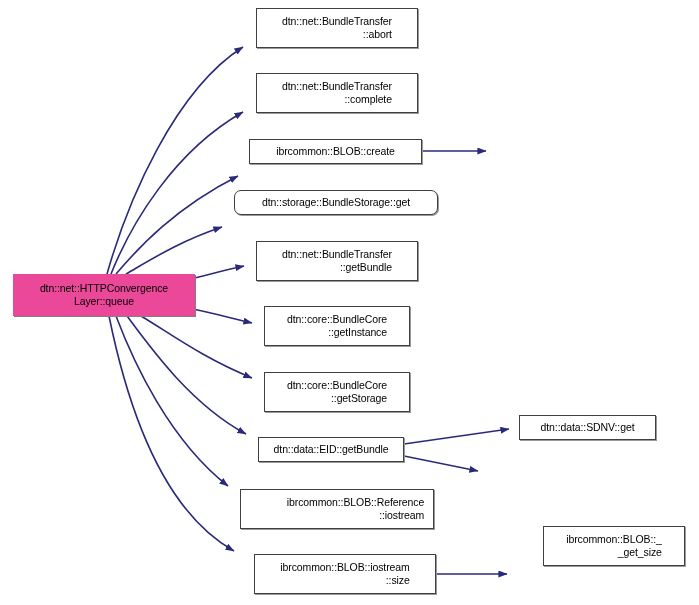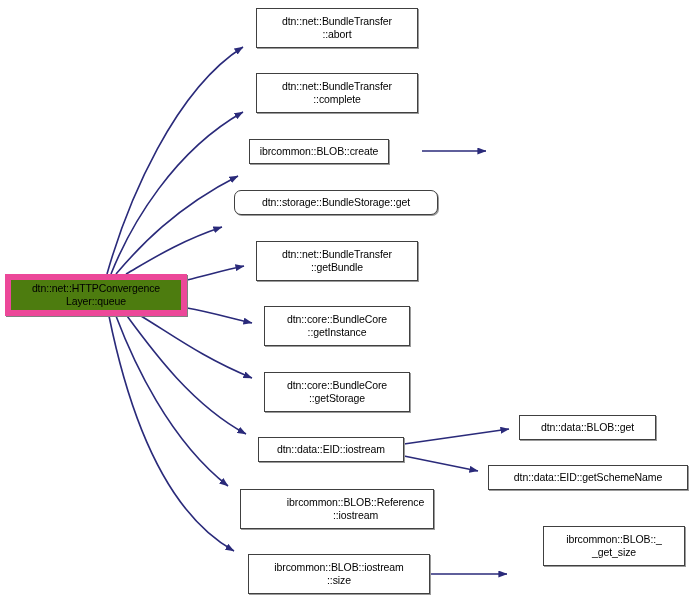--- a/index.html
+++ b/index.html
@@ -34,26 +34,28 @@
     font-size: 10.5px;
     line-height: 12.6px;
     color: #000000;
     background: #ffffff;
     border: 1px solid #404040;
     white-space: pre-line;
     letter-spacing: -0.1px;
     -webkit-font-smoothing: antialiased;
   }
   .node.root-node {
-    background: #4d7c0f;
+    background: #ec4899;
     border: 6px solid #ec4899;
     box-shadow: 1px 1px 0 0 #808080;
+    margin-left: 8px;
   }
   .node.plain {
     box-shadow: 1px 1px 0 0 #9a9a9a;
+    text-align: right;
   }
   .node-label {
     display: block;
     padding: 0 3px;
     white-space: pre-line;
   }
 </style>
 </head>
 <body>
 
@@ -103,21 +105,21 @@
   <div class="node plain" style="left: 256px; top: 8px; width: 162px; height: 40px;">
     <span class="node-label">dtn::net::BundleTransfer
 ::abort</span>
   </div>
 
   <div class="node plain" style="left: 256px; top: 73px; width: 162px; height: 40px;">
     <span class="node-label">dtn::net::BundleTransfer
 ::complete</span>
   </div>
 
-  <div class="node plain" style="left: 249px; top: 139px; width: 140px; height: 25px;">
+  <div class="node plain" style="left: 249px; top: 139px; width: 173px; height: 25px;">
     <span class="node-label">ibrcommon::BLOB::create</span>
   </div>
 
   <div class="node plain" style="left: 234px; top: 190px; width: 204px; height: 25px; border-radius: 7px;">
     <span class="node-label">dtn::storage::BundleStorage::get</span>
   </div>
 
   <div class="node plain" style="left: 256px; top: 241px; width: 162px; height: 40px;">
     <span class="node-label">dtn::net::BundleTransfer
 ::getBundle</span>
@@ -127,40 +129,37 @@
     <span class="node-label">dtn::core::BundleCore
 ::getInstance</span>
   </div>
 
   <div class="node plain" style="left: 264px; top: 372px; width: 146px; height: 40px;">
     <span class="node-label">dtn::core::BundleCore
 ::getStorage</span>
   </div>
 
   <div class="node plain" style="left: 258px; top: 437px; width: 146px; height: 25px;">
-    <span class="node-label">dtn::data::EID::iostream</span>
+    <span class="node-label">dtn::data::EID::getBundle</span>
   </div>
 
   <div class="node plain" style="left: 240px; top: 489px; width: 194px; height: 40px; padding-left: 37px;">
     <span class="node-label">ibrcommon::BLOB::Reference
 ::iostream</span>
   </div>
 
-  <div class="node plain" style="left: 248px; top: 554px; width: 182px; height: 40px;">
+  <div class="node plain" style="left: 254px; top: 554px; width: 182px; height: 40px;">
     <span class="node-label">ibrcommon::BLOB::iostream
 ::size</span>
   </div>
 
 
   <div class="node plain" style="left: 519px; top: 415px; width: 137px; height: 25px;">
-    <span class="node-label">dtn::data::BLOB::get</span>
+    <span class="node-label">dtn::data::SDNV::get</span>
   </div>
 
-  <div class="node plain" style="left: 488px; top: 465px; width: 200px; height: 25px;">
-    <span class="node-label">dtn::data::EID::getSchemeName</span>
-  </div>
 
   <div class="node plain" style="left: 517px; top: 526px; width: 142px; height: 40px; margin-left: 26px;">
     <span class="node-label">ibrcommon::BLOB::_
 _get_size</span>
   </div>
 
 </div>
 
 </body></html>

